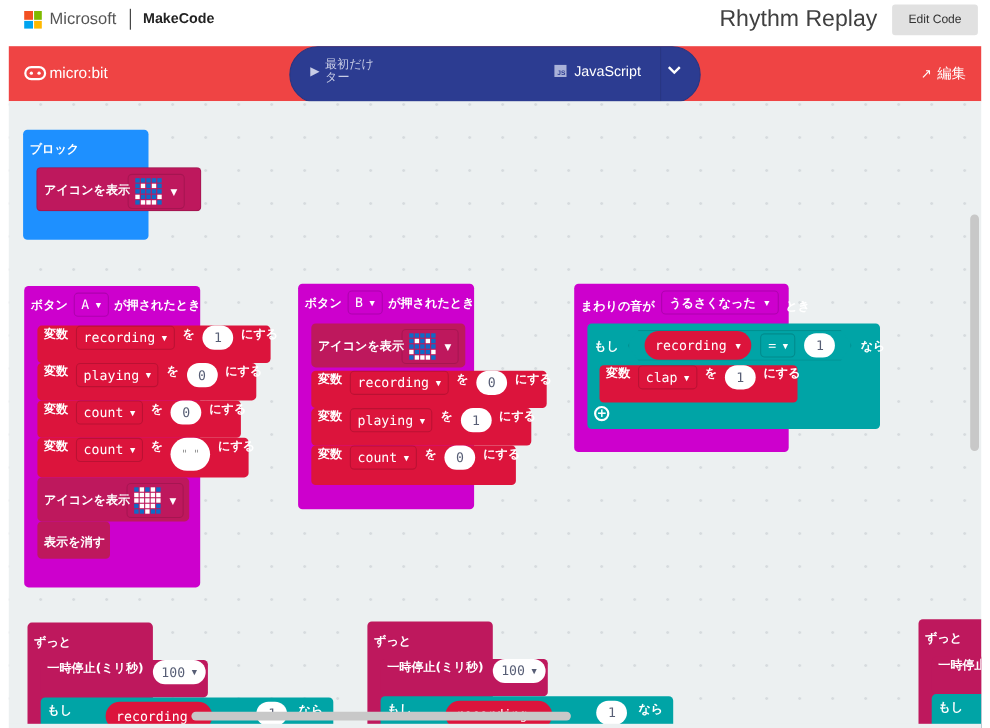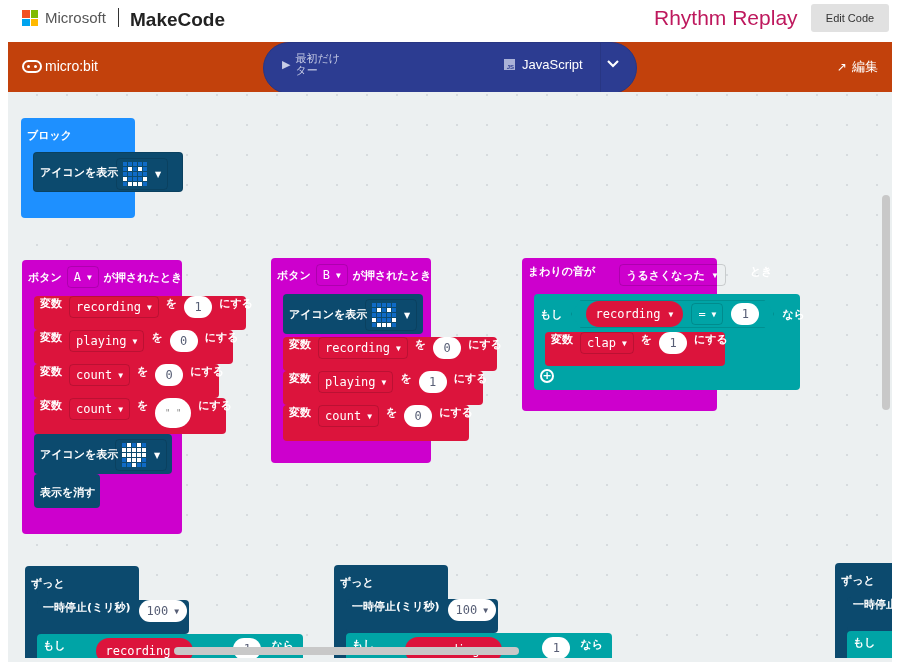--- a/index.html
+++ b/index.html
@@ -2,24 +2,24 @@
 <html><head>
 <meta charset="utf-8">
 <style>
 *{box-sizing:border-box;margin:0;padding:0}
 body{width:900px;height:662px;overflow:hidden;background:#fff;font-family:"DejaVu Sans","Liberation Sans",sans-serif;position:relative}
 .topbar{position:absolute;left:0;top:0;width:900px;height:42px;background:#fff}
 .ms-logo{position:absolute;left:22px;top:10px;width:16px;height:16px;display:grid;grid-template-columns:1fr 1fr;gap:1px}
 .ms-logo span{display:block}
 .ms-text{position:absolute;left:45px;top:9px;font-family:"Liberation Sans",sans-serif;font-size:15px;color:#555}
 .sep{position:absolute;left:118px;top:8px;width:1px;height:19px;background:#333}
-.mc-text{position:absolute;left:130px;top:9px;font-family:"Liberation Sans",sans-serif;font-size:19px;font-weight:bold;color:#222}
-.proj-title{position:absolute;left:654px;top:6px;font-family:"Liberation Sans",sans-serif;font-size:21px;color:#be185d}
+.mc-text{position:absolute;left:130px;top:9px;font-family:"Liberation Sans",sans-serif;font-size:13px;font-weight:bold;color:#222}
+.proj-title{position:absolute;left:654px;top:6px;font-family:"Liberation Sans",sans-serif;font-size:21px;color:#404040}
 .edit-btn{position:absolute;left:811px;top:4px;width:78px;height:28px;background:#e1e1e1;border-radius:3px;font-family:"Liberation Sans",sans-serif;font-size:11px;color:#333;display:flex;align-items:center;justify-content:center}
-.header{position:absolute;left:8px;top:42px;width:884px;height:50px;background:#c2410c}
+.header{position:absolute;left:8px;top:42px;width:884px;height:50px;background:#ef4444}
 .mb-logo{position:absolute;left:14px;top:16px;display:flex;align-items:center;color:#fff;font-family:"Liberation Sans",sans-serif;font-size:14px}
 .mb-icon{width:20px;height:13px;border:2px solid #fff;border-radius:7px;margin-right:3px;position:relative}
 .mb-icon:before,.mb-icon:after{content:"";position:absolute;top:3px;width:3px;height:3px;background:#fff;border-radius:50%}
 .mb-icon:before{left:3px}.mb-icon:after{right:3px}
 .editor-toggle{position:absolute;left:255px;top:0;width:374px;height:52px;background:#2c3c91;border-radius:26px;border:1px solid #283683}
 .tg-sim{position:absolute;left:18px;top:10px;display:flex;align-items:center;color:#c8cde6;font-size:11px;line-height:12px}
 .tg-sim .play{font-size:11px;margin-right:5px}
 .tg-blocks{position:absolute;left:113px;top:3px;width:112px;height:34px;background:#fff;border-radius:17px;display:flex;align-items:center;justify-content:center;color:#3454d1;font-size:12px}
 .tg-blocks .pz{width:9px;height:9px;background:#3454d1;margin-right:8px;border-radius:1px}
 .tg-js{position:absolute;left:240px;top:14px;display:flex;align-items:center;color:#fff;font-family:"Liberation Sans",sans-serif;font-size:13px}
@@ -28,21 +28,21 @@
 .tg-more{position:absolute;left:343px;top:14px;color:#fff;font-size:12px}
 .edit-link{position:absolute;right:14px;top:16px;color:#fff;font-size:13px;display:flex;align-items:center}
 .edit-link .ext{font-size:12px;margin-right:5px}
 .workspace{position:absolute;left:8px;top:92px;width:884px;height:570px;background:#ecf0f1;background-image:radial-gradient(circle,#d6dbde 1px,transparent 1.5px);background-size:30px 30px;background-position:14px 18px;overflow:hidden}
 .scroll-v{position:absolute;left:874px;top:103px;width:8px;height:215px;background:#c8c8c8;border-radius:4px}
 .scroll-h{position:absolute;left:166px;top:555px;width:345px;height:8px;background:#c8c8c8;border-radius:4px;z-index:50}
 .ws-bottom{position:absolute;left:0;top:566px;width:884px;height:4px;background:#ecf0f1;z-index:40}
 .blk{position:absolute;font-size:11px;font-weight:bold;color:#fff;white-space:nowrap}
 .row{position:absolute;display:flex;align-items:flex-start;height:100%}
 .pink{background:#cd00cd}
-.blue{background:#0c4a6e}
+.blue{background:#be185d}
 .red{background:#dc143c}
 .teal{background:#00a4a6}
 .r{border-radius:4px}
 .dd{display:inline-flex;align-items:center;border:1px solid rgba(0,0,0,0.15);border-radius:4px;padding:0 6px;height:22px;font-family:"DejaVu Sans Mono","Liberation Mono",monospace;font-weight:normal;font-size:12px}
 .dd .ar{font-size:8px;margin-left:6px}
 .pill{display:inline-flex;align-items:center;justify-content:center;background:#fff;color:#575e75;border-radius:11px;height:22px;min-width:28px;padding:0 8px;font-family:"DejaVu Sans Mono","Liberation Mono",monospace;font-weight:normal;font-size:12px}
 .led{display:inline-grid;grid-template-columns:repeat(5,4px);grid-gap:1px;padding:5px 8px;border:1px solid rgba(0,0,0,0.15);border-radius:4px}
 .led i{display:block;width:4px;height:4px;background:#0f6bc7}
 .led i.on{background:#fff}
 .ledwrap{display:inline-flex;align-items:center;border:1px solid rgba(0,0,0,0.12);border-radius:4px;padding:3px 6px}
@@ -308,21 +308,21 @@
           <span>count</span>
           <span class="ar">▼</span>
         </span>
         <span>を</span>
         <span class="pill">0</span>
         <span>にする</span>
       </div>
     </div>
 
   <div class="blk pink r" style="left:514px;top:166px;width:195px;height:153px">
-    <div style="position:absolute;left:6px;top:6px;display:flex;align-items:flex-start;gap:24px">
+    <div style="position:absolute;left:6px;top:6px;display:flex;align-items:flex-end;gap:6px">
       <span>まわりの音が</span>
       <span class="dd" style="font-family:Liberation Sans, sans-serif;font-weight:bold;font-size:11px">
           <span>うるさくなった</span>
           <span class="ar">▼</span>
         </span>
       <span>とき</span>
     </div>
   </div>
   <div class="blk teal r" style="left:526px;top:202px;width:266px;height:96px">
     <div style="position:absolute;left:6px;top:3px;height:34px;display:flex;align-items:center;gap:8px">

